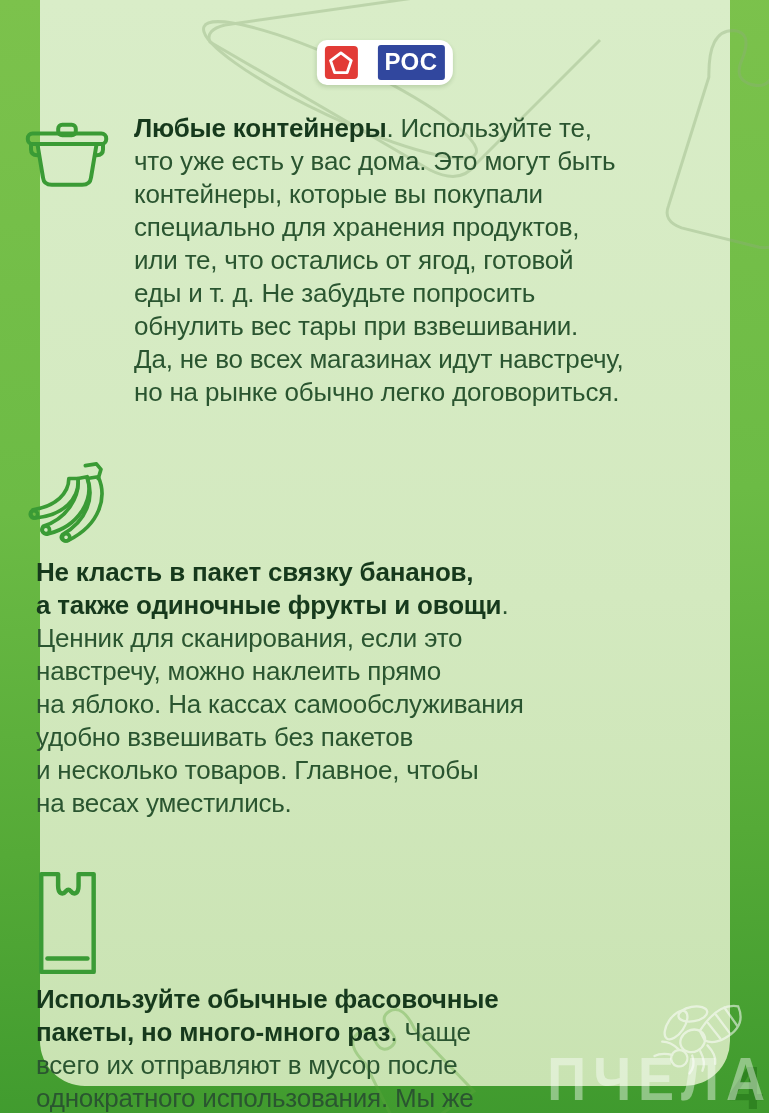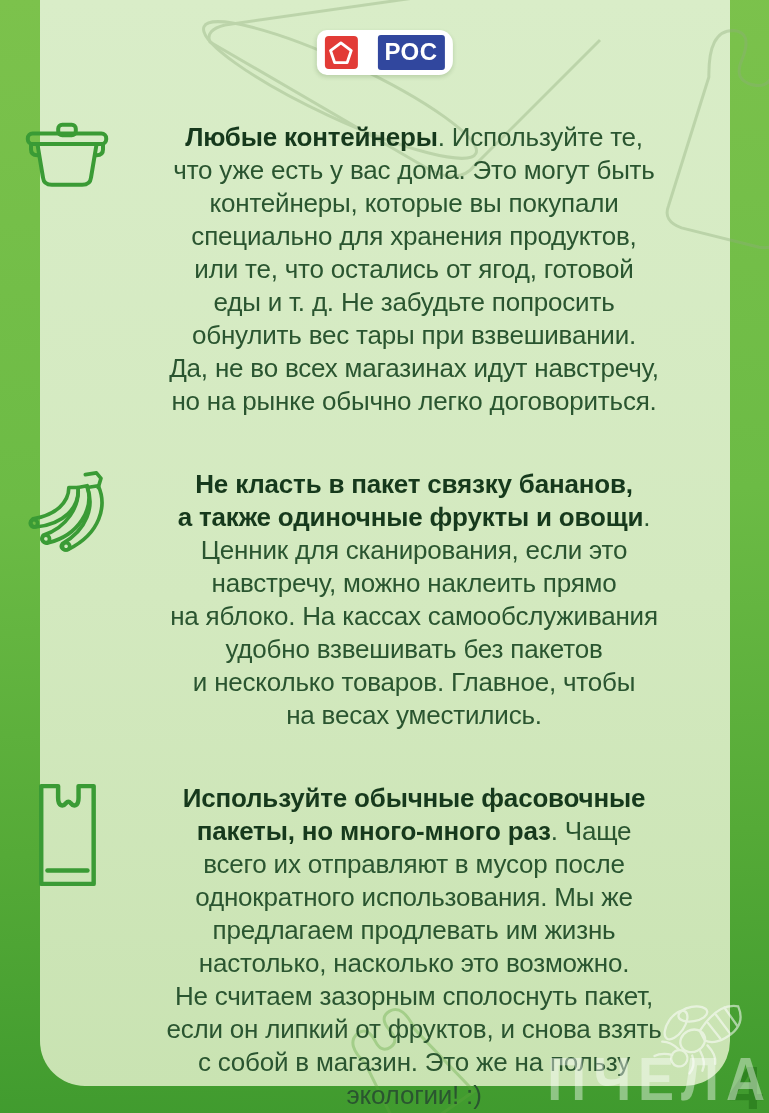--- a/index.html
+++ b/index.html
@@ -11,42 +11,42 @@
   .panel{
     position:absolute; left:40px; top:0; width:690px; height:1086px;
     background:linear-gradient(180deg,#d9edc8 0%,#d3e9bf 55%,#c9e3b2 100%);
     border-radius:0 0 45px 45px; z-index:1;
   }
   .wm-layer{position:absolute; inset:0; z-index:2; pointer-events:none;}
   .wm{position:absolute; stroke:#8fae7c; fill:none; opacity:.38;}
   .wm-dark{stroke:#5da63c; opacity:.5;}
   .content{position:absolute; inset:0; z-index:3;}
   .logo{
-    position:absolute; top:30px; left:50%; transform:translateX(-50%);
+    position:absolute; top:40px; left:50%; transform:translateX(-50%);
     background:#ffffff; border-radius:10px 14px 14px 10px;
     padding:5px 8px; display:flex; align-items:center; gap:20px;
     box-shadow:0 2px 4px rgba(40,80,20,.18);
   }
   .logo .emblem{
     width:33px; height:33px; background:#e23b36; border-radius:4px;
     display:flex; align-items:center; justify-content:center; flex:none;
   }
   .logo .box{
     color:#fff; font-weight:700; font-size:24px; line-height:1;
     padding:5px 7px 6px; border-radius:3px; letter-spacing:.5px; white-space:nowrap;
   }
   .logo .ros{background:#31479e;}
   .logo .kach{background:#e23b36;}
   .tips{position:absolute; top:108px; left:18px; width:688px;}
   .tip{display:flex; align-items:flex-start;}
-  .tip + .tip{margin-top:37px;}
+  .tip + .tip{margin-top:37px;flex-direction:column;}
   .tip-icon{width:98px; flex:none; display:flex; justify-content:center; padding-top:12px;}
   .tip-text{
-    margin:13px 0 0 18px; width:560px; white-space:pre-line;
-    font-size:26px; line-height:33px; color:#2a5530; letter-spacing:-0.2px;text-align:center;
+    margin:4px 0 0 18px; width:560px; white-space:pre-line;
+    font-size:26px; line-height:33px; color:#2a5530; letter-spacing:-0.2px;
   }
   .tip-text b{color:#16391c; font-weight:700;}
   .pchela{position:absolute; right:0; bottom:0; width:260px; height:120px; z-index:4;}
   .pchela .num{
     position:absolute; right:6px; bottom:-10px; font-size:62px; font-weight:700;
     color:#2e8220; opacity:.9; z-index:1;
   }
   .pchela .bee{position:absolute; right:2px; bottom:24px; z-index:2; opacity:.55;}
   .pchela .brand{
     position:absolute; right:-3px; bottom:0px; z-index:3;

